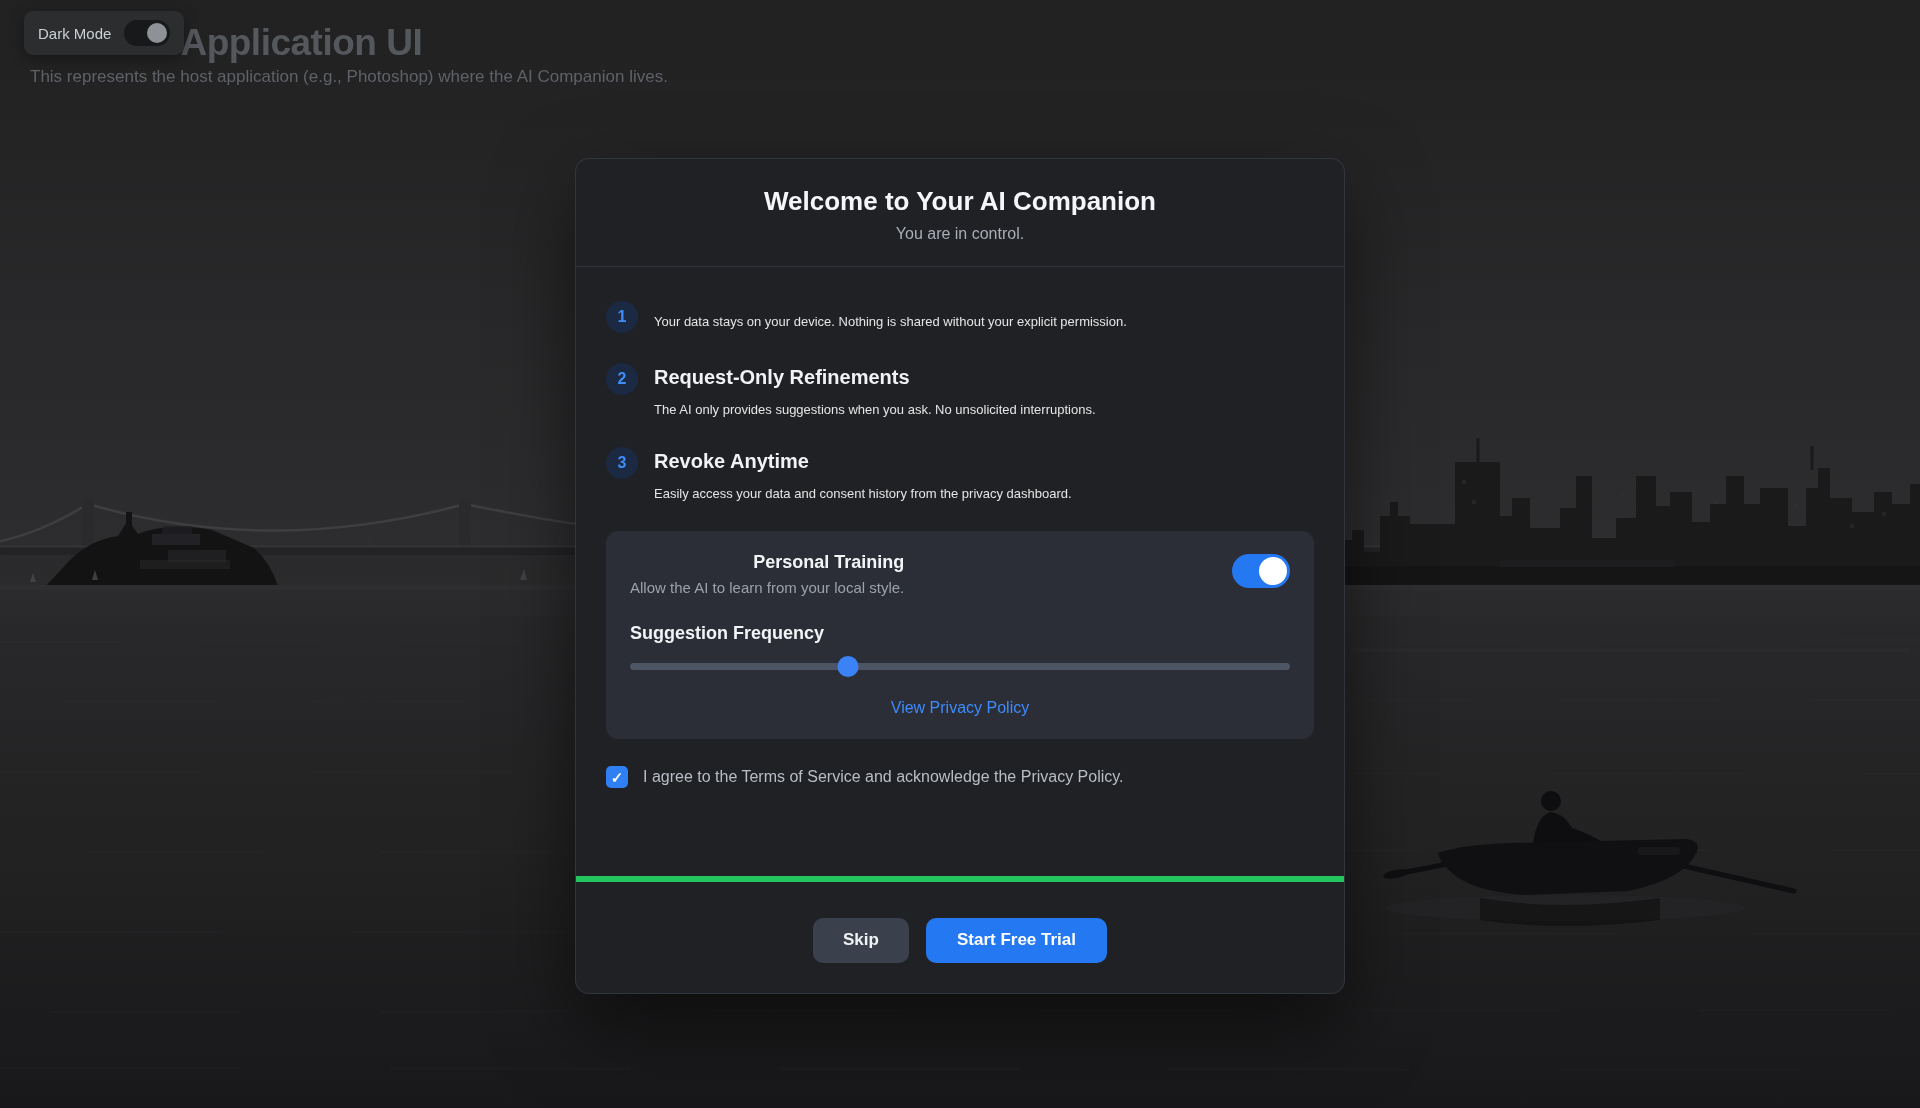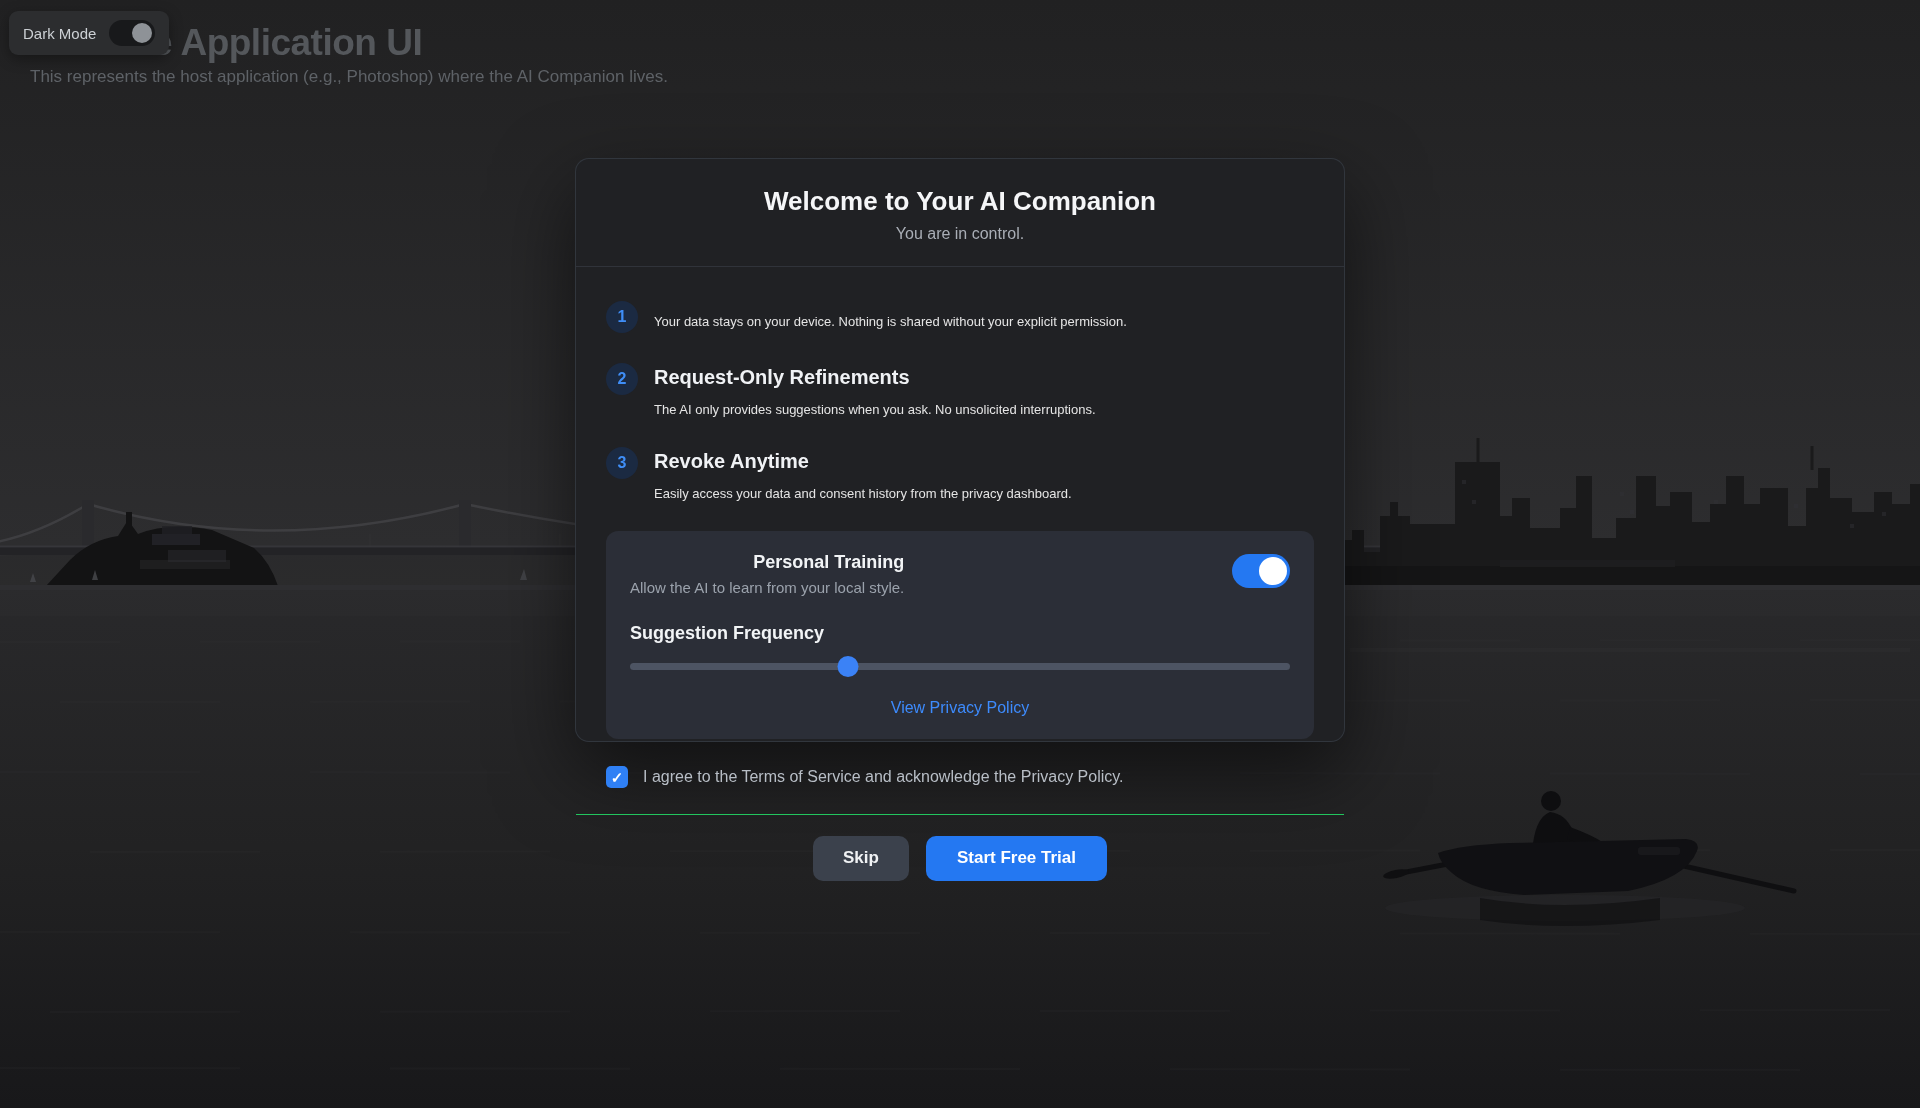--- a/index.html
+++ b/index.html
@@ -14,37 +14,37 @@
   .bg-photo { position: absolute; inset: 0; z-index: 0; }
   
   .host-header { position: absolute; left: 30px; top: 20px; z-index: 1; }
   .host-title {
     font-size: 37px; font-weight: 700; color: #54575b; letter-spacing: -0.5px;
     line-height: 46px;
   }
   .host-subtitle { margin-top: 1px; font-size: 17px; color: #5e6267; }
   
   .dm-pill {
-    position: absolute; left: 9px; top: 11px; z-index: 3;
+    position: absolute; left: 24px; top: 11px; z-index: 3;
     background: #2c2d2f; border-radius: 9px; padding: 9px 14px;
     display: flex; align-items: center; gap: 13px;
     box-shadow: 0 4px 14px rgba(0,0,0,0.35);
   }
   .dm-label { font-size: 15px; color: #ccd0d4; }
   .dm-switch {
     width: 46px; height: 26px; border-radius: 13px; background: #18191b;
     position: relative; cursor: pointer; flex: 0 0 auto;
   }
   .dm-thumb {
     position: absolute; top: 3px; right: 3px; width: 20px; height: 20px;
     border-radius: 50%; background: #8e9297;
   }
   
   .modal {
-    position: absolute; left: 575px; top: 158px; width: 770px; height: 584px;
+    position: absolute; left: 575px; top: 158px; width: 770px; height: 836px;
     z-index: 2; background: #202124; border-radius: 14px;
     border: 1px solid rgba(130,150,180,0.18);
     box-shadow: 0 30px 80px rgba(0,0,0,0.55);
     display: flex; flex-direction: column;
   }
   .modal-header {
     text-align: center; padding: 27px 20px 23px;
     border-bottom: 1px solid #30333a;
   }
   .modal-title { font-size: 26px; font-weight: 700; color: #f5f6f8; }
@@ -92,22 +92,22 @@
   .agree-row { margin-top: 27px; display: flex; align-items: center; gap: 15px; }
   .checkbox {
     width: 22px; height: 22px; border-radius: 5px; background: #2f80f5;
     display: flex; align-items: center; justify-content: center; cursor: pointer;
     flex: 0 0 auto;
   }
   .checkbox .check { color: #ffffff; font-size: 15px; font-weight: 700; line-height: 1; }
   .agree-label { font-size: 16px; color: #b8bec6; }
   
   .modal-footer {
-    margin-top: 26px; border-top: 1px solid #22c55e;
-    padding: 21px 0 30px; display: flex; justify-content: center; gap: 17px;
+    margin-top: 26px; border-top: 6px solid #22c55e;
+    padding: 36px 0 30px; display: flex; justify-content: center; gap: 17px;
   }
   .btn {
     border: none; border-radius: 10px; font-family: inherit; cursor: pointer;
     padding: 13px 30px; font-size: 17px; line-height: 1.1;
   }
   .btn-skip { background: #3b414c; color: #f0f2f4; font-weight: 600; }
   .btn-start { background: #2478f2; color: #ffffff; font-weight: 700; padding: 13px 31px; }
 </style>
 </head>
 <body>

